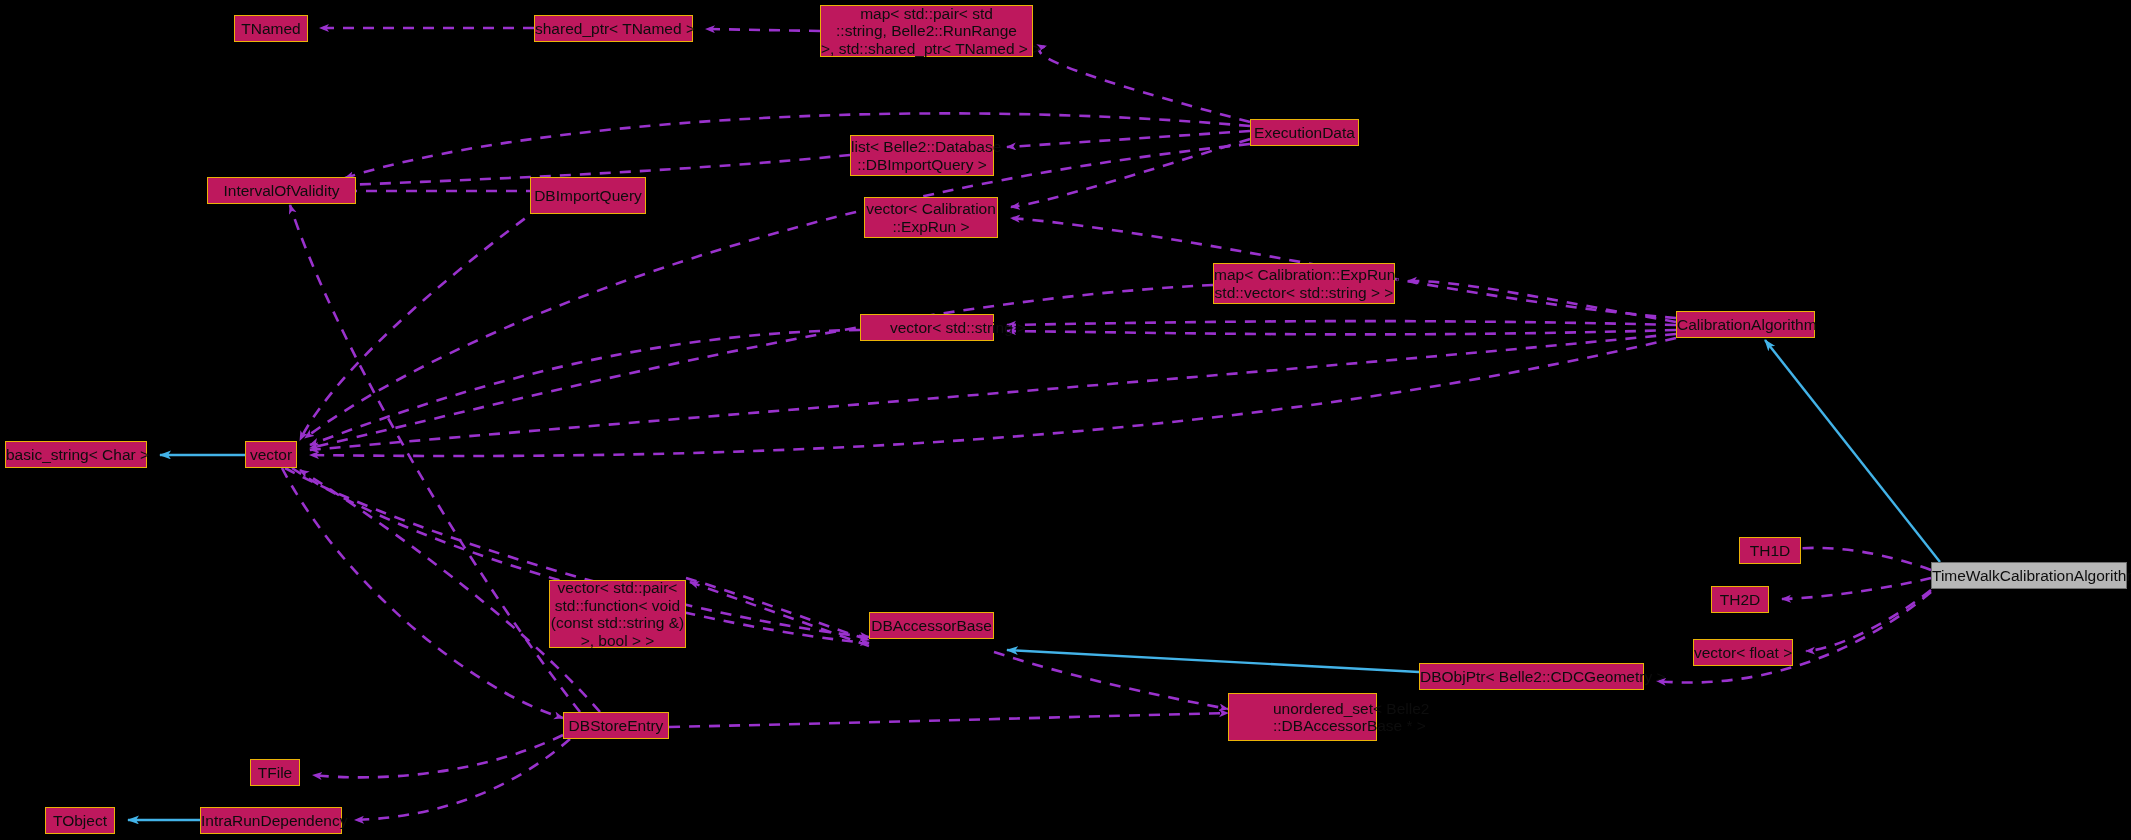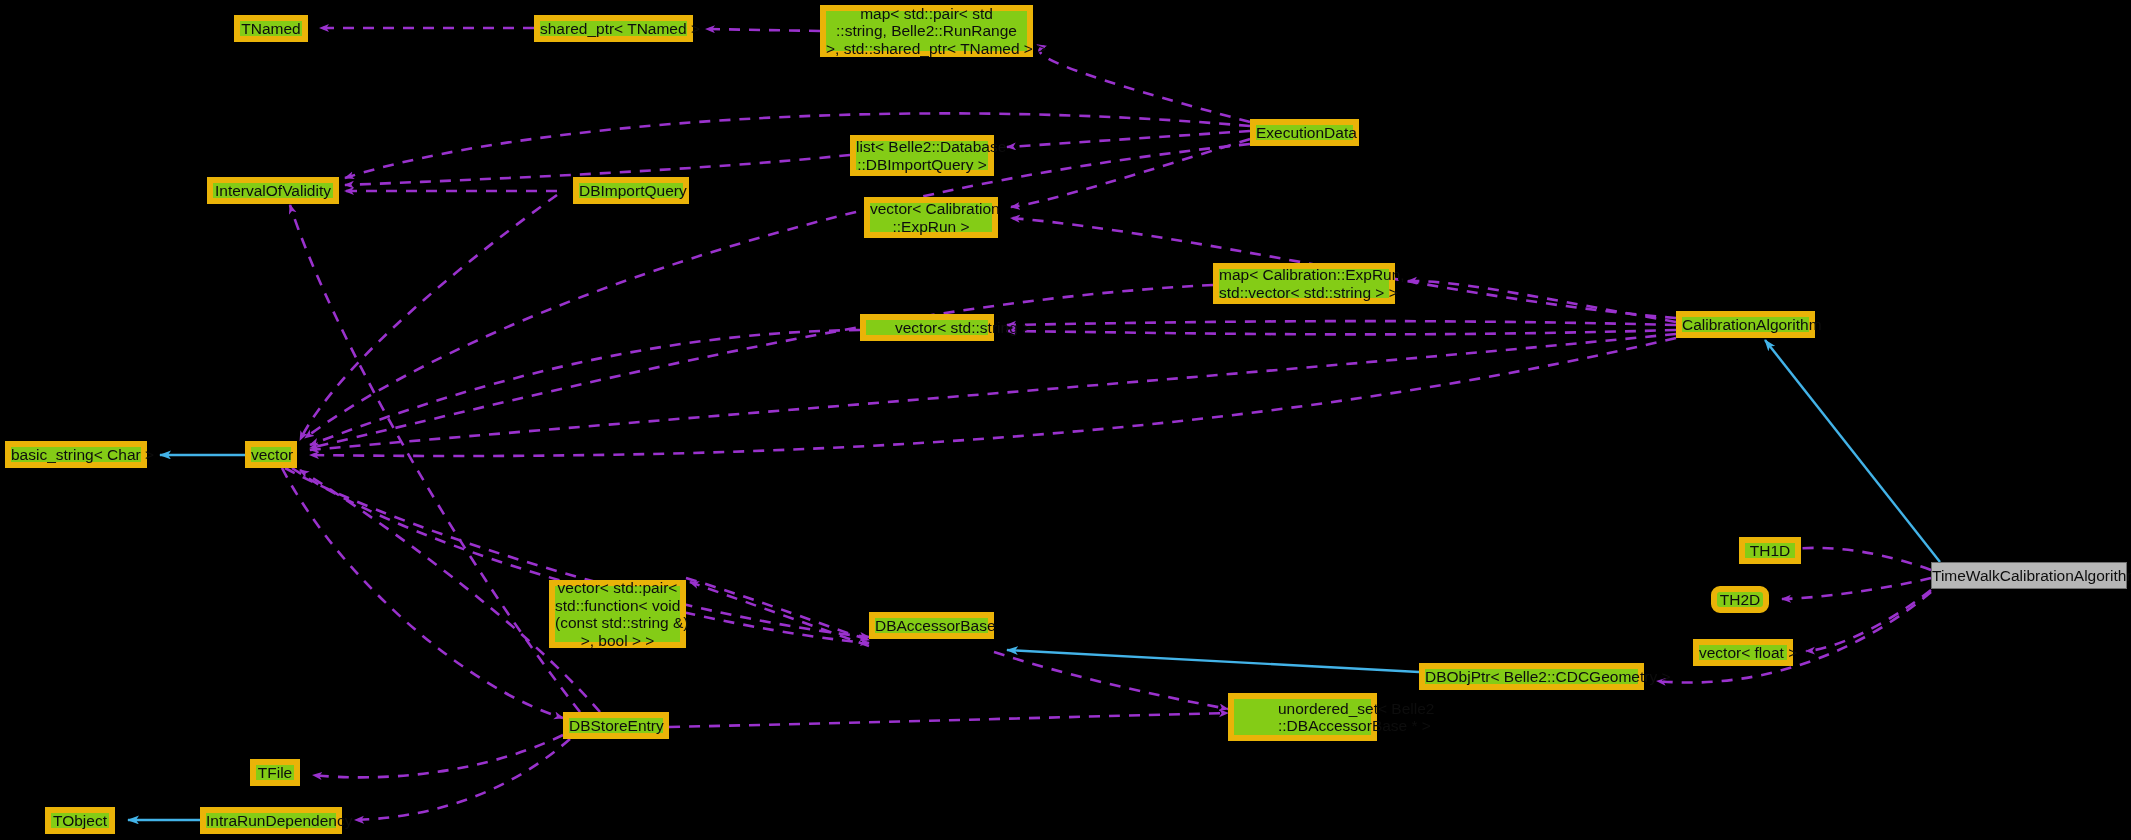--- a/index.html
+++ b/index.html
@@ -20,22 +20,22 @@
     position: absolute;
     left: 0;
     top: 0;
     width: 2131px;
     height: 840px;
     pointer-events: none;
   }
   .node {
     position: absolute;
     box-sizing: border-box;
-    background: #84cc16;
-    border: 6px solid #eab308;
+    background: #be185d;
+    border: 1px solid #eab308;
     color: #0d0d0d;
     font-size: 15.5px;
     line-height: 17.5px;
     text-align: center;
     display: flex;
     align-items: center;
     justify-content: center;
     white-space: pre;
     letter-spacing: 0px;
     z-index: 5;
@@ -103,37 +103,37 @@
 
   <div id="node-layer">
       <div class="node" style="left: 234px; top: 15px; width: 74px; height: 27px;"><span>TNamed</span></div>
       <div class="node" style="left: 534px; top: 15px; width: 159px; height: 27px;"><span>shared_ptr&lt; TNamed &gt;</span></div>
       <div class="node" style="left: 820px; top: 5px; width: 213px; height: 52px;"><span>map&lt; std::pair&lt; std
 ::string, Belle2::RunRange
 &gt;, std::shared_ptr&lt; TNamed &gt; &gt;</span></div>
       <div class="node" style="left: 1250px; top: 119px; width: 109px; height: 27px;"><span>ExecutionData</span></div>
       <div class="node" style="left: 850px; top: 135px; width: 144px; height: 41px;"><span>list&lt; Belle2::Database
 ::DBImportQuery &gt;</span></div>
-      <div class="node" style="left: 207px; top: 177px; width: 132px; height: 27px; text-align: center;"><span>IntervalOfValidity</span></div>
-      <div class="node" style="left: 573px; top: 177px; width: 116px; height: 27px;"><span>DBImportQuery</span></div>
+      <div class="node" style="left: 207px; top: 177px; width: 149px; height: 27px; text-align: center;"><span>IntervalOfValidity</span></div>
+      <div class="node" style="left: 530px; top: 177px; width: 116px; height: 37px;"><span>DBImportQuery</span></div>
       <div class="node" style="left: 864px; top: 197px; width: 134px; height: 41px;"><span>vector&lt; Calibration
 ::ExpRun &gt;</span></div>
       <div class="node" style="left: 1213px; top: 263px; width: 182px; height: 41px;"><span>map&lt; Calibration::ExpRun,
 std::vector&lt; std::string &gt; &gt;</span></div>
       <div class="node" style="left: 860px; top: 314px; width: 134px; height: 27px; padding-left: 29px;"><span>vector&lt; std::string &gt;</span></div>
       <div class="node" style="left: 1676px; top: 311px; width: 139px; height: 27px;"><span>CalibrationAlgorithm</span></div>
       <div class="node" style="left: 5px; top: 441px; width: 142px; height: 27px;"><span>basic_string&lt; Char &gt;</span></div>
       <div class="node" style="left: 245px; top: 441px; width: 52px; height: 27px;"><span>vector</span></div>
       <div class="node" style="left: 1711px; top: 537px; width: 62px; height: 27px; margin-left: 28px;"><span>TH1D</span></div>
       <div class="node" style="left: 549px; top: 539px; width: 137px; height: 68px; margin-top: 41px;"><span>vector&lt; std::pair&lt;
 std::function&lt; void
 (const std::string &amp;)
 &gt;, bool &gt; &gt;</span></div>
       <div class="node focus" style="left: 1931px; top: 562px; width: 196px; height: 27px;"><span>TimeWalkCalibrationAlgorithm</span></div>
-      <div class="node" style="left: 1711px; top: 586px; width: 58px; height: 27px; border-radius: 9px;"><span>TH2D</span></div>
+      <div class="node" style="left: 1711px; top: 586px; width: 58px; height: 27px;"><span>TH2D</span></div>
       <div class="node" style="left: 1693px; top: 639px; width: 100px; height: 27px;"><span>vector&lt; float &gt;</span></div>
       <div class="node" style="left: 869px; top: 612px; width: 125px; height: 27px;"><span>DBAccessorBase</span></div>
       <div class="node" style="left: 1419px; top: 663px; width: 225px; height: 27px;"><span>DBObjPtr&lt; Belle2::CDCGeometry &gt;</span></div>
       <div class="node" style="left: 1228px; top: 693px; width: 149px; height: 48px; padding-left: 44px;"><span>unordered_set&lt; Belle2
 ::DBAccessorBase * &gt;</span></div>
       <div class="node" style="left: 563px; top: 712px; width: 106px; height: 27px;"><span>DBStoreEntry</span></div>
       <div class="node" style="left: 250px; top: 759px; width: 50px; height: 27px;"><span>TFile</span></div>
       <div class="node" style="left: 45px; top: 807px; width: 70px; height: 27px;"><span>TObject</span></div>
       <div class="node" style="left: 200px; top: 807px; width: 142px; height: 27px;"><span>IntraRunDependency</span></div>
     </div>

